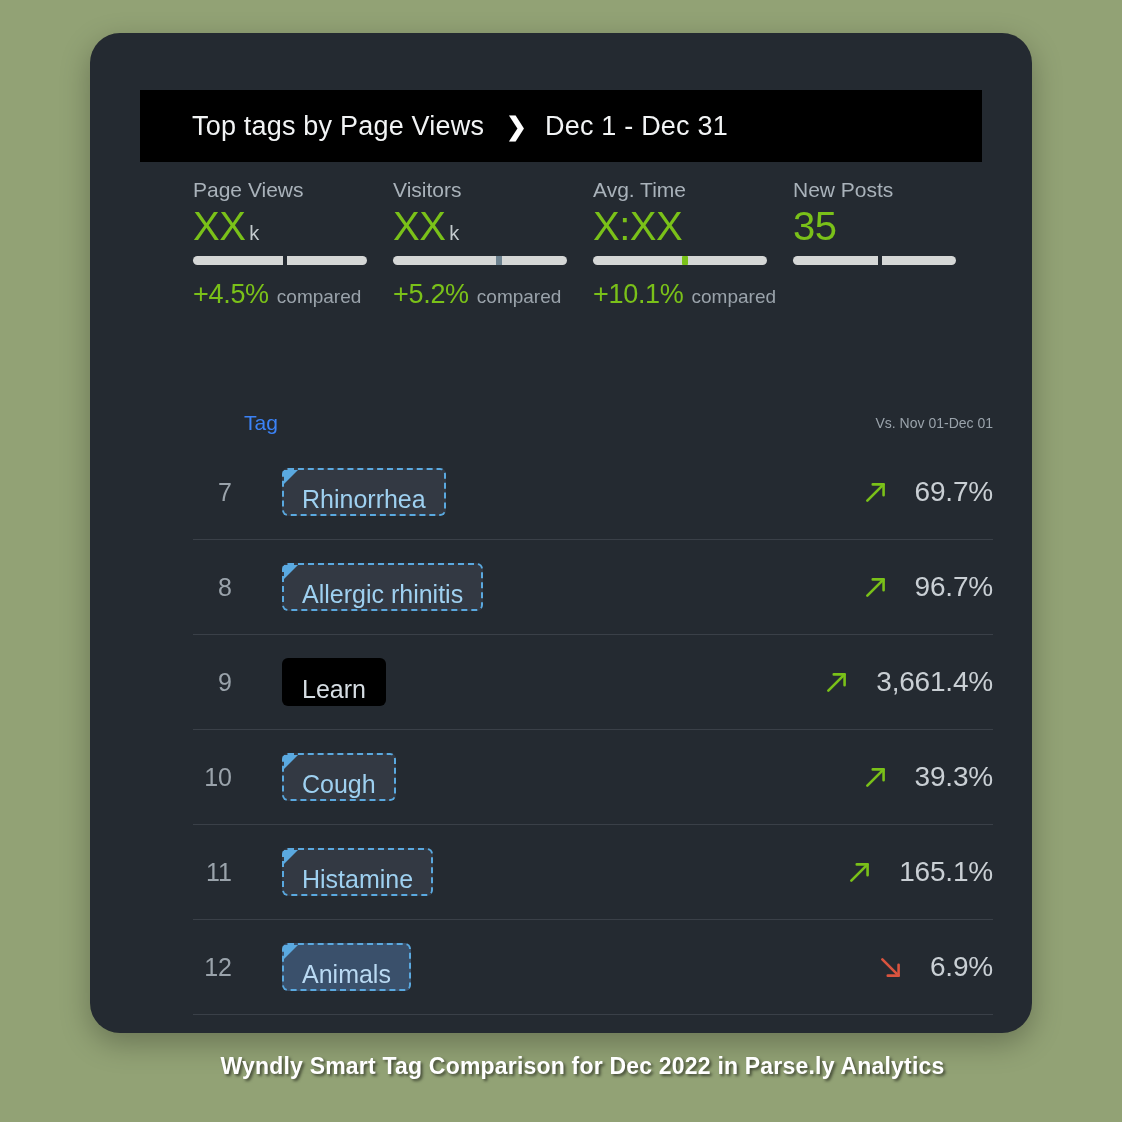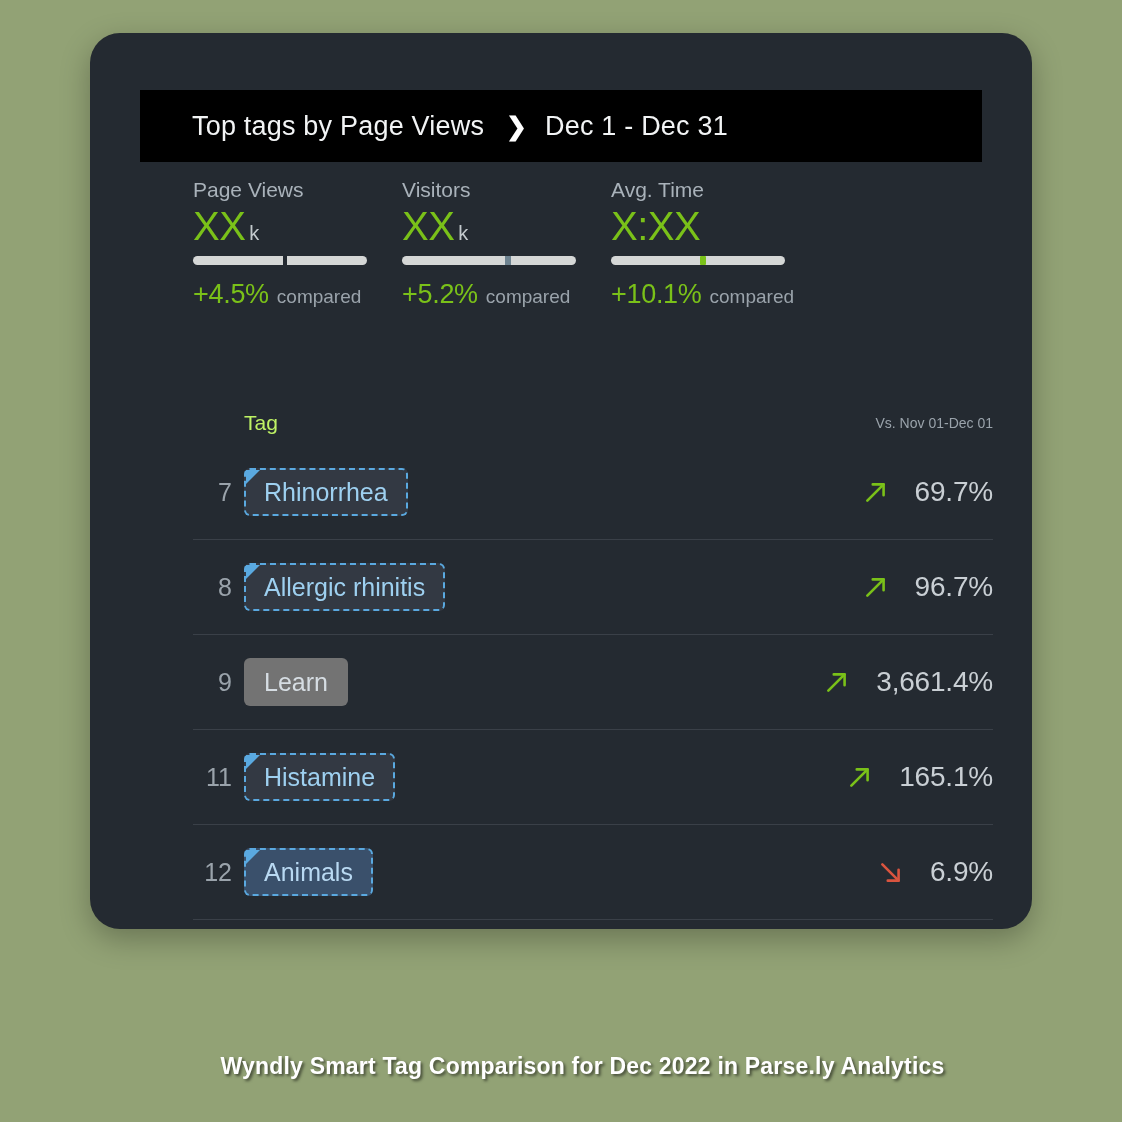--- a/index.html
+++ b/index.html
@@ -16,21 +16,21 @@
     font-family: "Liberation Sans", sans-serif;
     position: relative;
   }
 
   
   #card {
     position: absolute;
     left: 90px;
     top: 33px;
     width: 942px;
-    height: 896px;
+    height: 1000px;
     background: #242a31;
     border-radius: 30px;
     box-shadow: 0 10px 30px rgba(0,0,0,0.28);
     overflow: hidden;
   }
 
   
   #header-bar {
     position: absolute;
     left: 50px;
@@ -127,21 +127,21 @@
     top: 368px;
     width: 800px;
   }
   .table-head {
     display: flex;
     align-items: center;
     height: 44px;
     padding-left: 51px;
   }
   .th-tag {
-    color: #bef264;
+    color: #3b82f6;
     font-size: 21px;
     flex: 1;
   }
   .th-vs {
     color: #9aa3ab;
     font-size: 14px;
     text-align: right;
     white-space: nowrap;
   }
 
@@ -161,43 +161,44 @@
     color: #9aa3ab;
     font-size: 25px;
     flex-shrink: 0;
   }
 
   .chip-cell { flex: 1; display: flex; align-items: center; }
 
   .chip {
     position: relative;
     display: inline-flex;
-    align-items: center;
+    align-items: flex-end;
     height: 48px;
     padding: 0 18px;
     border-radius: 6px;
     font-size: 25px;
     white-space: nowrap;
+    margin-left: 38px;
   }
   
   .chip.smart {
     border: 2px dashed #5aa9e0;
     background: #333943;
     color: #9ed0f0;
   }
   .chip.smart .corner-tri {
     position: absolute;
     left: 0; top: 0;
     width: 0; height: 0;
     border-top: 14px solid #5aa9e0;
     border-right: 14px solid transparent;
   }
   
   .chip.solid {
-    background: #737373;
+    background: #000000;
     color: #d6dde3;
     border: 2px solid transparent;
   }
   .chip.smart.highlighted { background: #3a506b; color: #b9d9f2; }
 
   .delta-cell {
     display: flex;
     align-items: center;
     justify-content: flex-end;
     gap: 26px;
@@ -271,20 +272,29 @@
           <span class="metric-value">X:XX</span>
         </div>
         <div class="metric-bar" style="width: 174px;">
           <div class="notch green" style="left: 51%; width: 6px;"></div>
         </div>
         <div class="metric-compare">
           <span class="metric-delta">+10.1%</span>
           <span class="metric-compare-word">compared</span>
         </div>
       </div>
+      <div class="metric">
+        <div class="metric-label">New Posts</div>
+        <div class="metric-value-row">
+          <span class="metric-value">35</span>
+        </div>
+        <div class="metric-bar" style="width: 163px;">
+          <div class="notch" style="left: 52%; width: 4px;"></div>
+        </div>
+      </div>
     </div>
 
   <div id="table">
     <div class="table-head">
       <span class="th-tag">Tag</span>
       <span class="th-vs">Vs. Nov 01-Dec 01</span>
     </div>
     <div id="table-body">
         <div class="row">
           <div class="row-num">7</div>
@@ -333,20 +343,38 @@
             <span class="delta-arrow"><svg viewBox="0 0 24 24" width="26" height="26">
                 <g stroke="#7ac119" stroke-width="2.4" fill="none" stroke-linecap="round" stroke-linejoin="round">
                   <line x1="4" y1="20" x2="19" y2="5"></line>
                   <polyline points="9,5 19,5 19,15"></polyline>
                 </g>
               </svg></span>
             <span class="delta-val">3,661.4%</span>
           </div>
         </div>
         <div class="row">
+          <div class="row-num">10</div>
+          <div class="chip-cell">
+            <div class="chip smart">
+              <span class="corner-tri"></span>
+              <span>Cough</span>
+            </div>
+          </div>
+          <div class="delta-cell">
+            <span class="delta-arrow"><svg viewBox="0 0 24 24" width="26" height="26">
+                <g stroke="#7ac119" stroke-width="2.4" fill="none" stroke-linecap="round" stroke-linejoin="round">
+                  <line x1="4" y1="20" x2="19" y2="5"></line>
+                  <polyline points="9,5 19,5 19,15"></polyline>
+                </g>
+              </svg></span>
+            <span class="delta-val">39.3%</span>
+          </div>
+        </div>
+        <div class="row">
           <div class="row-num">11</div>
           <div class="chip-cell">
             <div class="chip smart">
               <span class="corner-tri"></span>
               <span>Histamine</span>
             </div>
           </div>
           <div class="delta-cell">
             <span class="delta-arrow"><svg viewBox="0 0 24 24" width="26" height="26">
                 <g stroke="#7ac119" stroke-width="2.4" fill="none" stroke-linecap="round" stroke-linejoin="round">

